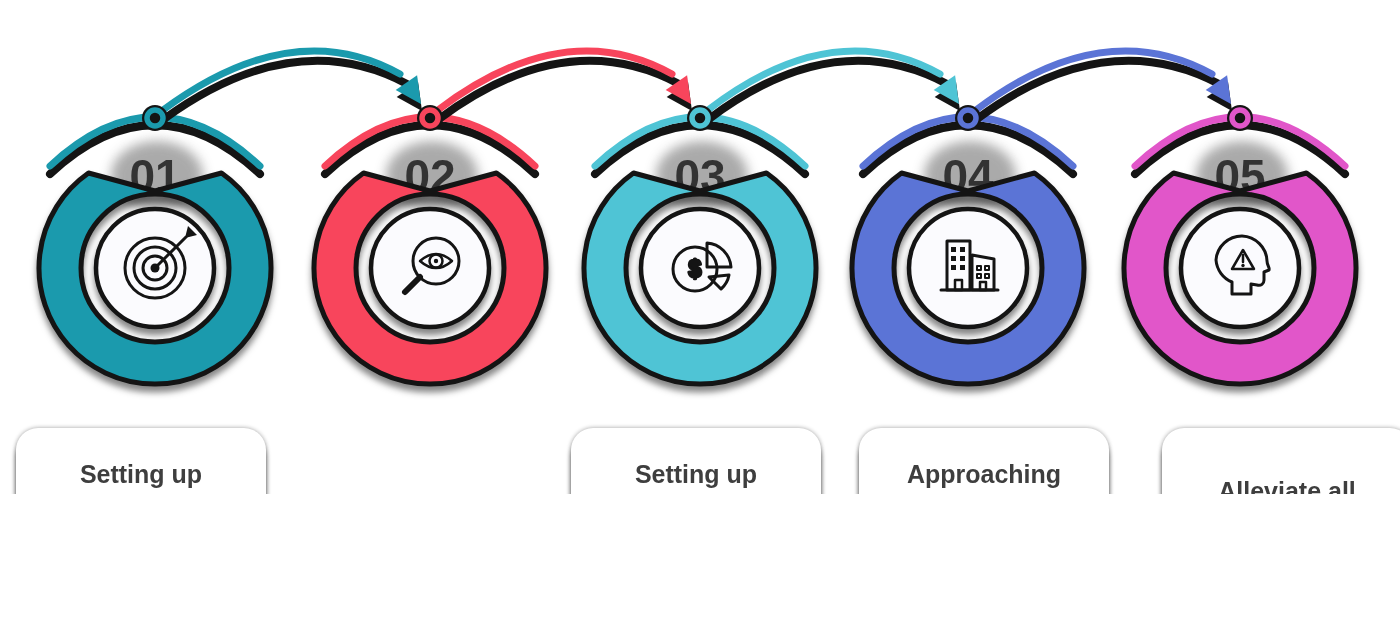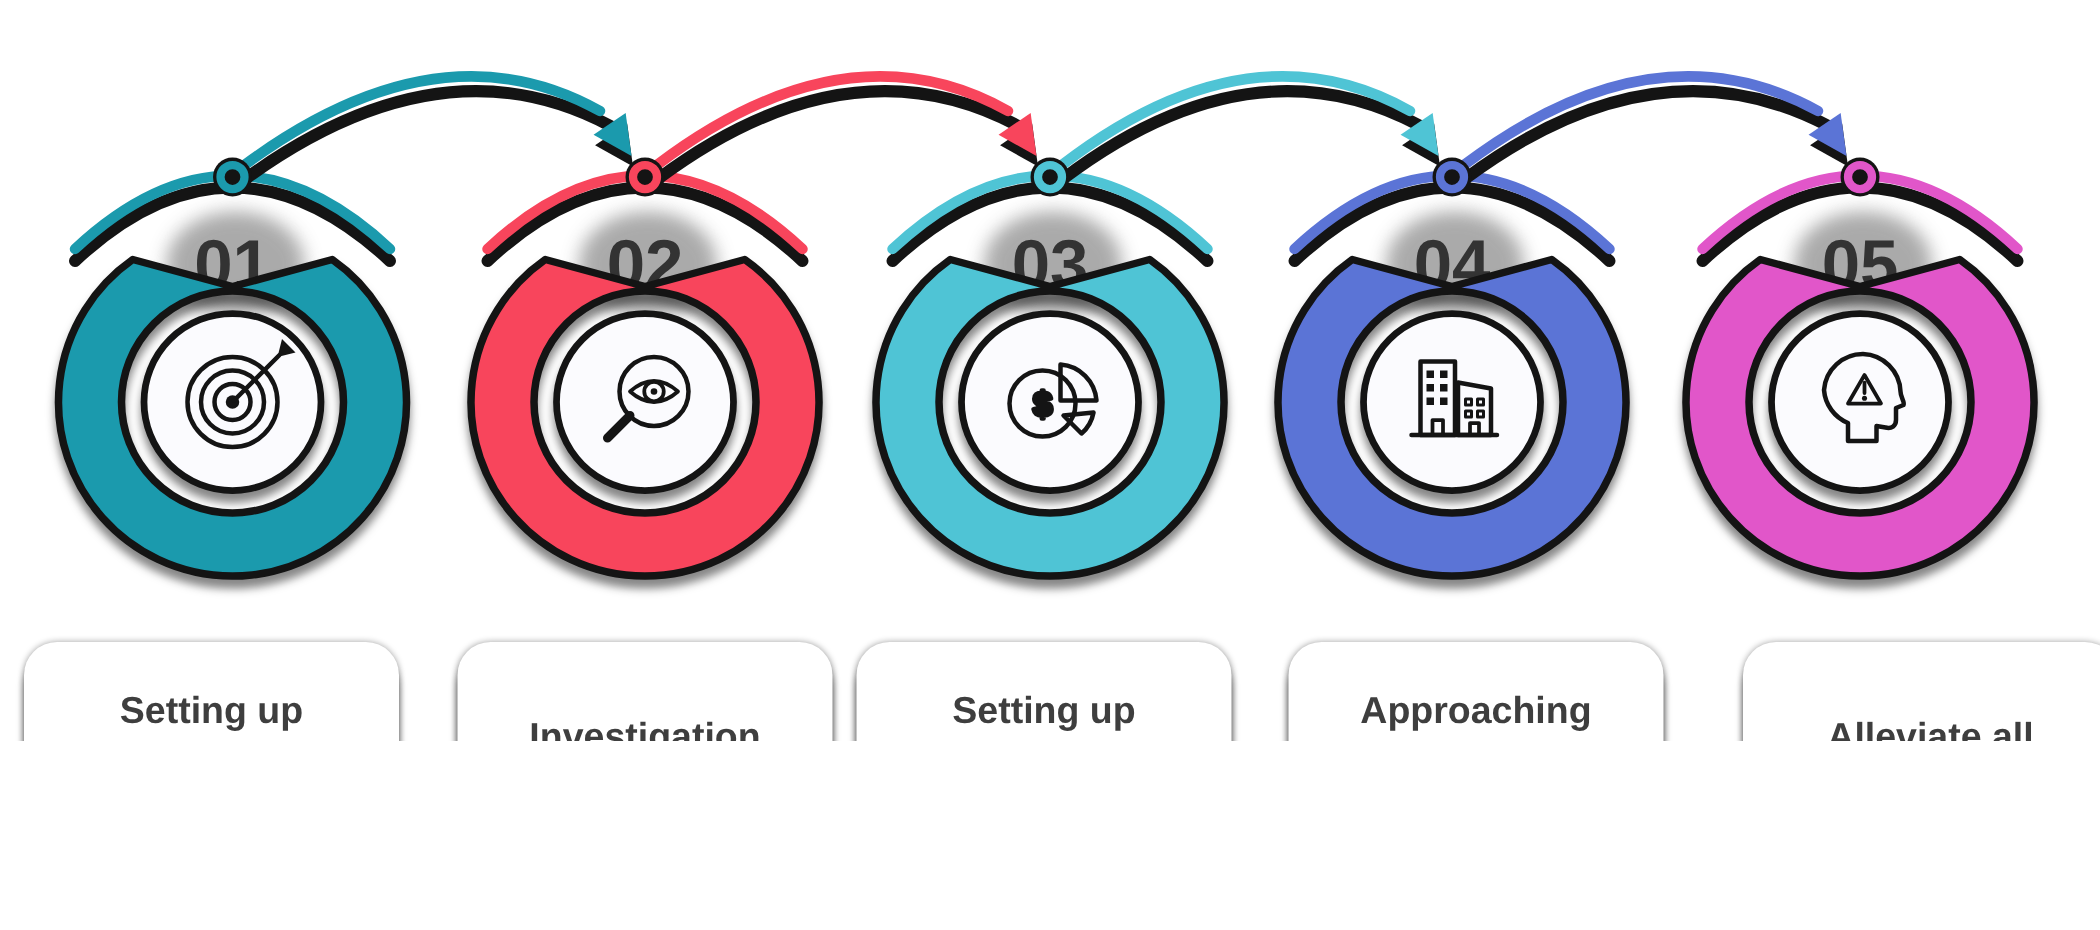--- a/index.html
+++ b/index.html
@@ -198,23 +198,20 @@
     <g transform="translate(1240,118)">
       <circle r="13" fill="#141414"></circle>
           <circle r="8" fill="none" stroke-width="5.5" stroke="#E156C9"></circle>
     </g>
   </g>
 </svg>
 
 <div class="card" style="left:16px">
       <span>Setting up goals</span>
     </div>
-<div class="card" style="left:305px">
-      <span>Investigation</span>
-    </div>
 <div class="card" style="left:571px">
       <span>Setting up budget</span>
     </div>
 <div class="card" style="left:859px">
       <span>Approaching chosen firms</span>
     </div>
 <div class="card" style="left:1162px">
       <span>Alleviate all</span>
     </div>
 

